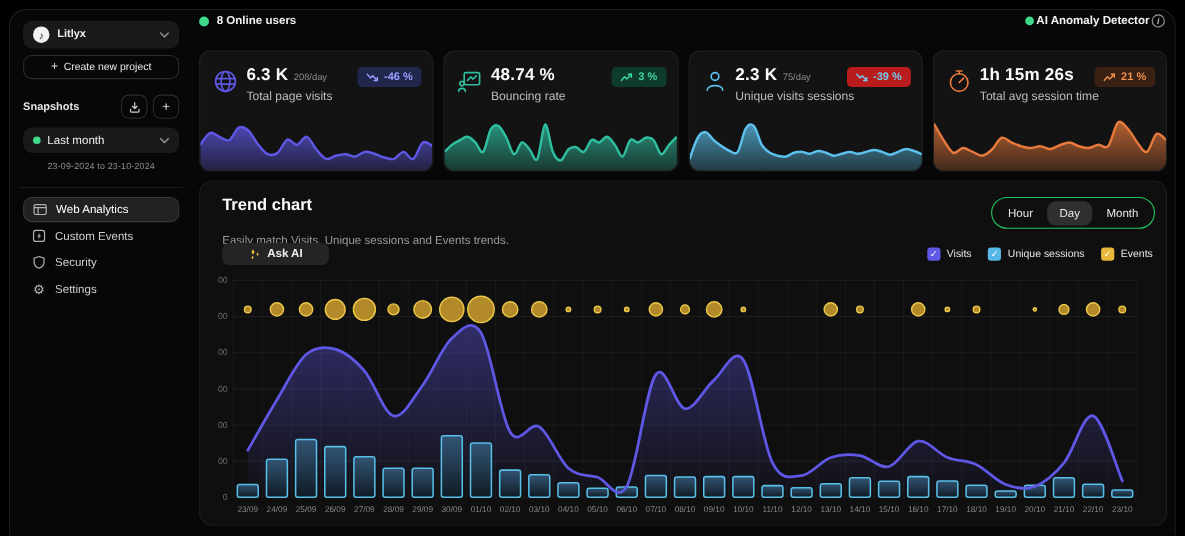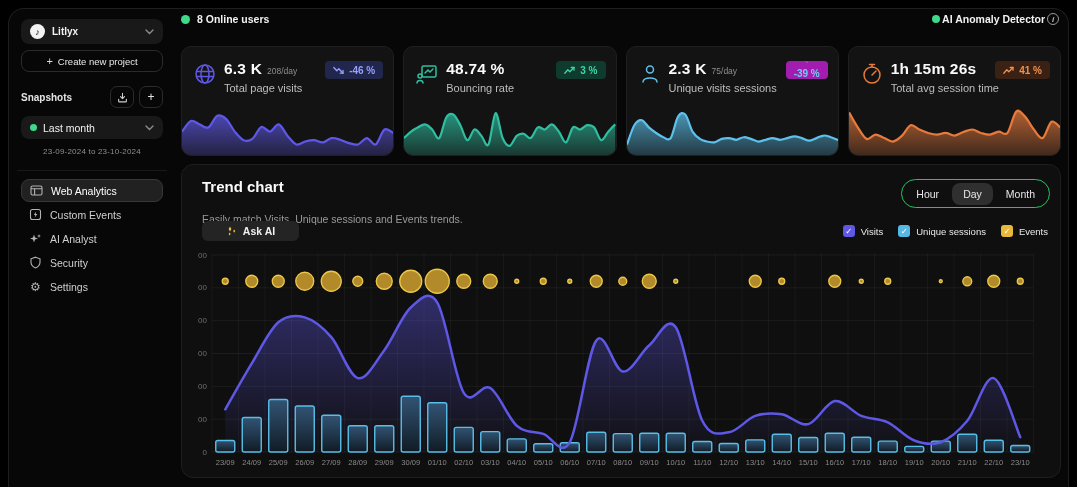--- a/index.html
+++ b/index.html
@@ -124,27 +124,20 @@
     </div>
     <div class="nav-item">
       <svg viewBox="0 0 13 13">
           <rect x="1.5" y="1.5" width="10" height="10" rx="2"></rect>
           <path class="fill" d="M7.2 3.5 L4.8 7 H6.4 L5.6 9.7 L8.4 6 H6.7 Z"></path>
         </svg>
       <span>Custom Events</span>
     </div>
     <div class="nav-item">
       <svg viewBox="0 0 13 13">
-          <path class="fill" d="M5 2.5 L6 5.5 L9 6.5 L6 7.5 L5 10.5 L4 7.5 L1 6.5 L4 5.5 Z"></path>
-          <path class="fill" d="M10 2 L10.5 3.5 L12 4 L10.5 4.5 L10 6 L9.5 4.5 L8 4 L9.5 3.5 Z"></path>
-        </svg>
-      <span>AI Analyst</span>
-    </div>
-    <div class="nav-item">
-      <svg viewBox="0 0 13 13">
           <path d="M6.5 1.2 L11 2.8 V6.3 C11 9.2 9 10.9 6.5 11.9 C4 10.9 2 9.2 2 6.3 V2.8 Z"></path>
         </svg>
       <span>Security</span>
     </div>
     <div class="nav-item">
       <span class="gear-glyph">⚙</span>
       <span>Settings</span>
     </div>
   </div>
 
@@ -235,21 +228,21 @@
         <svg viewBox="0 0 24 24">
             <circle cx="12" cy="7.5" r="3.5"></circle>
             <path d="M5 20 C5 14.5 19 14.5 19 20"></path>
           </svg>
       </span>
       <div class="val-row">
           <span class="c-value">2.3 K</span>
           <span class="c-perday">75/day</span>
         </div>
       <div class="c-label">Unique visits sessions</div>
-      <div class="badge trend-down" style="background: #a21caf; color: rgb(114, 203, 241); flex-direction: column;">
+      <div class="badge trend-down" style="background: #b91c1c; color: rgb(114, 203, 241);">
         <svg class="td" viewBox="0 0 11 9">
             <polyline points="0.8,1.5 3.8,4.8 5.8,2.8 10,7.2"></polyline>
             <polyline points="7.2,7.2 10,7.2 10,4.5"></polyline>
           </svg>
 
         <span>-39 %</span>
       </div>
       <svg class="spark" viewBox="0 0 214 52" preserveAspectRatio="none">
           <defs>
             <linearGradient id="sg2" x1="0" y1="0" x2="0" y2="1">
@@ -274,21 +267,21 @@
           <span class="c-value">1h 15m 26s</span>
           <span class="c-perday"></span>
         </div>
       <div class="c-label">Total avg session time</div>
       <div class="badge trend-up" style="background: rgb(58, 33, 19); color: rgb(240, 145, 78);">
 
         <svg class="tu" viewBox="0 0 11 9">
             <polyline points="0.8,7.2 3.8,3.8 5.8,5.8 10,1.5"></polyline>
             <polyline points="7.2,1.5 10,1.5 10,4.2"></polyline>
           </svg>
-        <span>41 %</span>
+        <span>21 %</span>
       </div>
       <svg class="spark" viewBox="0 0 214 52" preserveAspectRatio="none">
           <defs>
             <linearGradient id="sg3" x1="0" y1="0" x2="0" y2="1">
               <stop offset="0%" stop-color="rgba(232,122,60,0.75)"></stop>
               <stop offset="100%" stop-color="rgba(232,122,60,0.18)"></stop>
             </linearGradient>
           </defs>
           <path d="M0.0,9.2C1.5,11.6 5.9,19.6 8.9,23.9C11.9,28.2 14.9,34.0 17.8,35.2C20.8,36.4 23.8,31.2 26.8,31.0C29.7,30.9 32.7,33.3 35.7,34.4C38.6,35.5 41.6,38.1 44.6,37.8C47.6,37.4 50.5,35.0 53.5,32.3C56.5,29.6 59.4,22.9 62.4,21.8C65.4,20.8 68.4,24.7 71.3,26.0C74.3,27.3 77.3,28.5 80.3,29.4C83.2,30.2 86.2,31.0 89.2,31.0C92.1,31.0 95.1,29.2 98.1,29.4C101.1,29.5 104.0,32.0 107.0,31.9C110.0,31.7 112.9,29.5 115.9,28.5C118.9,27.5 121.9,25.9 124.8,26.0C127.8,26.1 130.8,28.5 133.8,29.4C136.7,30.2 139.7,31.3 142.7,31.0C145.6,30.8 148.6,28.4 151.6,28.1C154.6,27.8 157.5,32.6 160.5,29.4C163.5,26.1 166.4,11.0 169.4,8.4C172.4,5.7 175.4,10.5 178.3,13.4C181.3,16.3 184.3,22.5 187.3,26.0C190.2,29.5 193.2,35.7 196.2,34.4C199.1,33.1 202.1,20.2 205.1,18.4C208.1,16.7 212.5,23.0 214.0,23.9L214,54 L0,54 Z" fill="url(#sg3)"></path>
           <path d="M0.0,9.2C1.5,11.6 5.9,19.6 8.9,23.9C11.9,28.2 14.9,34.0 17.8,35.2C20.8,36.4 23.8,31.2 26.8,31.0C29.7,30.9 32.7,33.3 35.7,34.4C38.6,35.5 41.6,38.1 44.6,37.8C47.6,37.4 50.5,35.0 53.5,32.3C56.5,29.6 59.4,22.9 62.4,21.8C65.4,20.8 68.4,24.7 71.3,26.0C74.3,27.3 77.3,28.5 80.3,29.4C83.2,30.2 86.2,31.0 89.2,31.0C92.1,31.0 95.1,29.2 98.1,29.4C101.1,29.5 104.0,32.0 107.0,31.9C110.0,31.7 112.9,29.5 115.9,28.5C118.9,27.5 121.9,25.9 124.8,26.0C127.8,26.1 130.8,28.5 133.8,29.4C136.7,30.2 139.7,31.3 142.7,31.0C145.6,30.8 148.6,28.4 151.6,28.1C154.6,27.8 157.5,32.6 160.5,29.4C163.5,26.1 166.4,11.0 169.4,8.4C172.4,5.7 175.4,10.5 178.3,13.4C181.3,16.3 184.3,22.5 187.3,26.0C190.2,29.5 193.2,35.7 196.2,34.4C199.1,33.1 202.1,20.2 205.1,18.4C208.1,16.7 212.5,23.0 214.0,23.9" fill="none" stroke="#e87a3c" stroke-width="2.2"></path>

